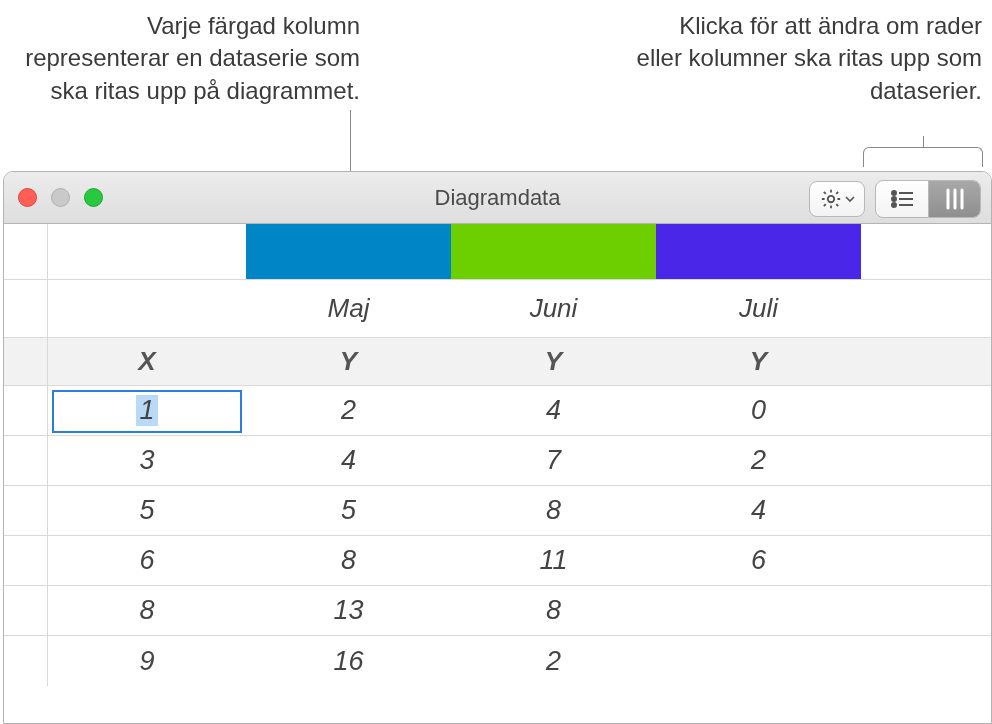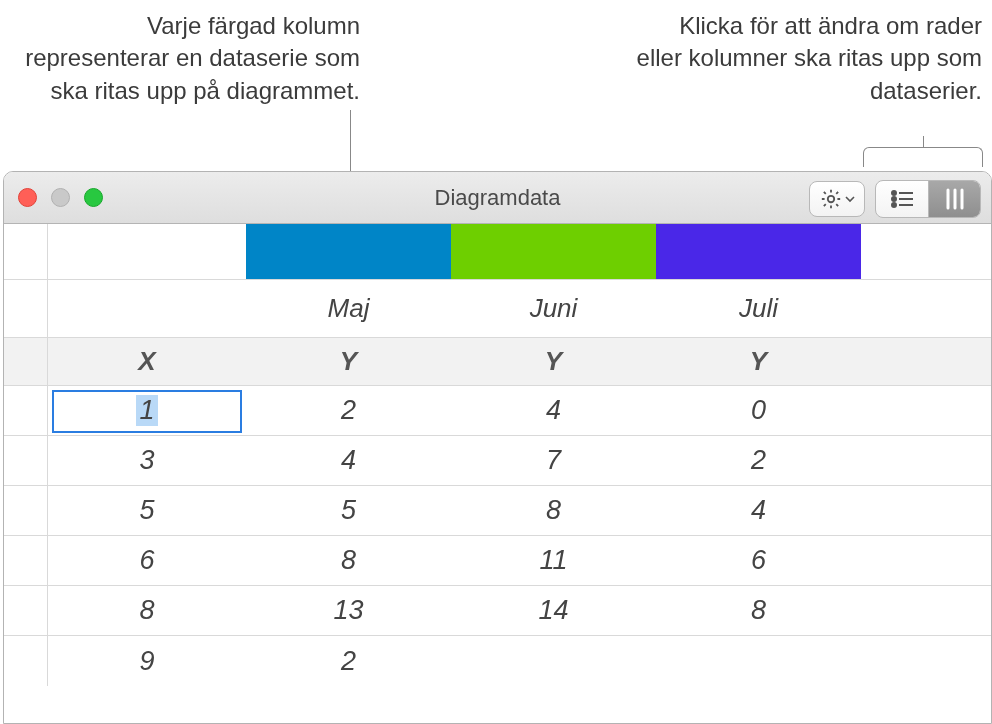--- a/index.html
+++ b/index.html
@@ -307,24 +307,24 @@
       <div class="cell xcol">6</div>
       <div class="cell ycol">8</div>
       <div class="cell ycol">11</div>
       <div class="cell ycol">6</div>
       <div class="spare"></div>
     </div>
     <div class="row data-row">
       <div class="rownum"></div>
       <div class="cell xcol">8</div>
       <div class="cell ycol">13</div>
-      <div class="cell ycol">14</div>
       <div class="cell ycol">8</div>
       <div class="spare"></div>
     </div>
     <div class="row data-row" style="border-bottom:none">
       <div class="rownum"></div>
       <div class="cell xcol">9</div>
+      <div class="cell ycol">16</div>
       <div class="cell ycol">2</div>
       <div class="spare"></div>
     </div>
   </div>
 </div>
 
 </body></html>

